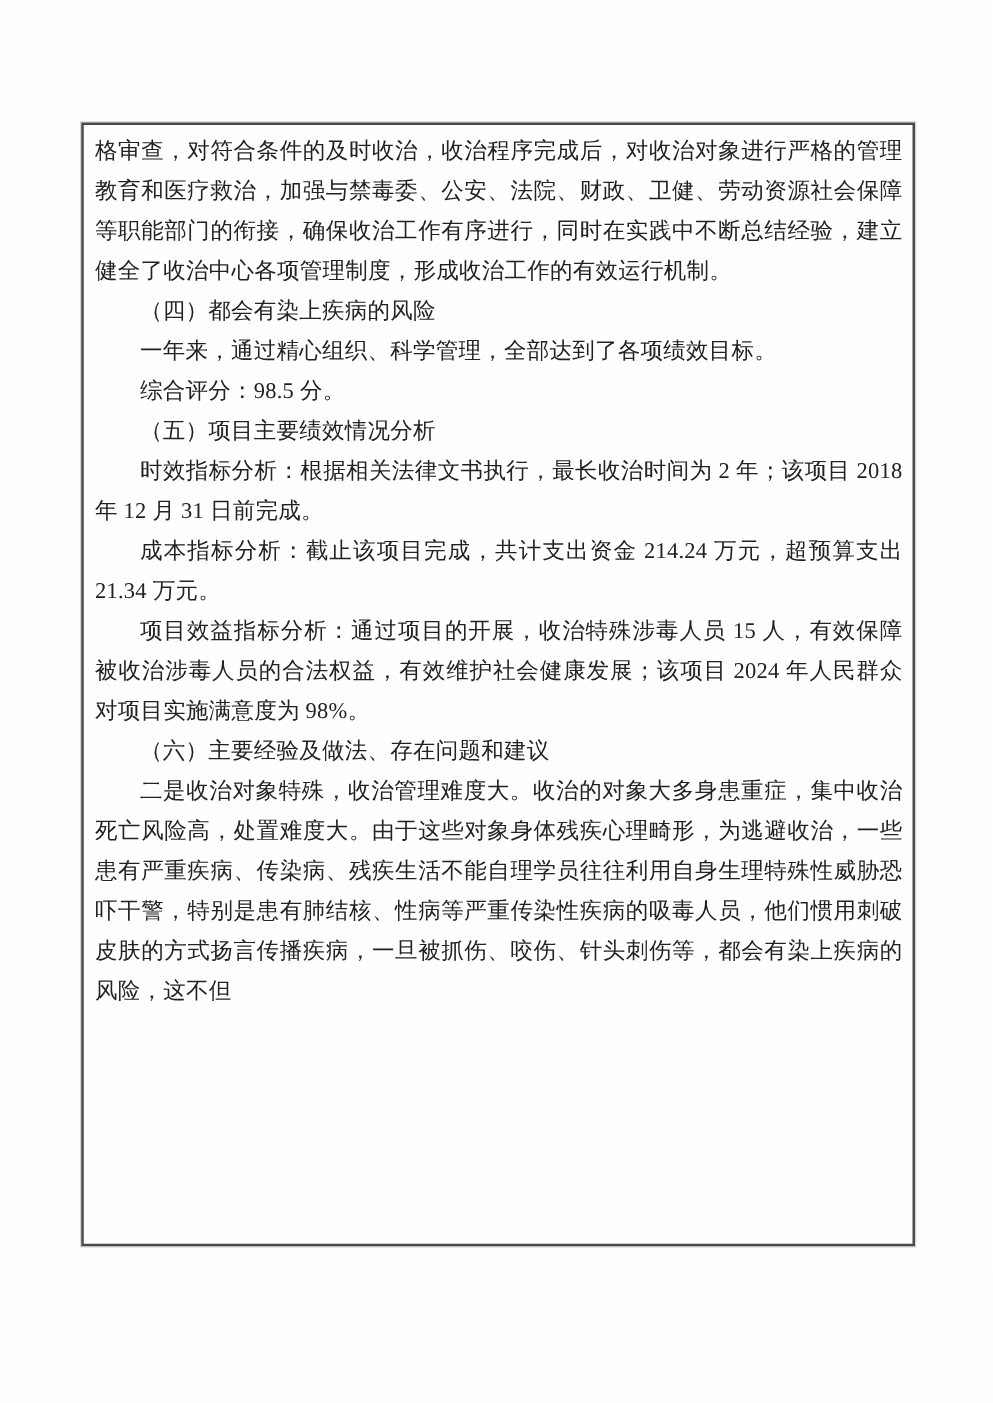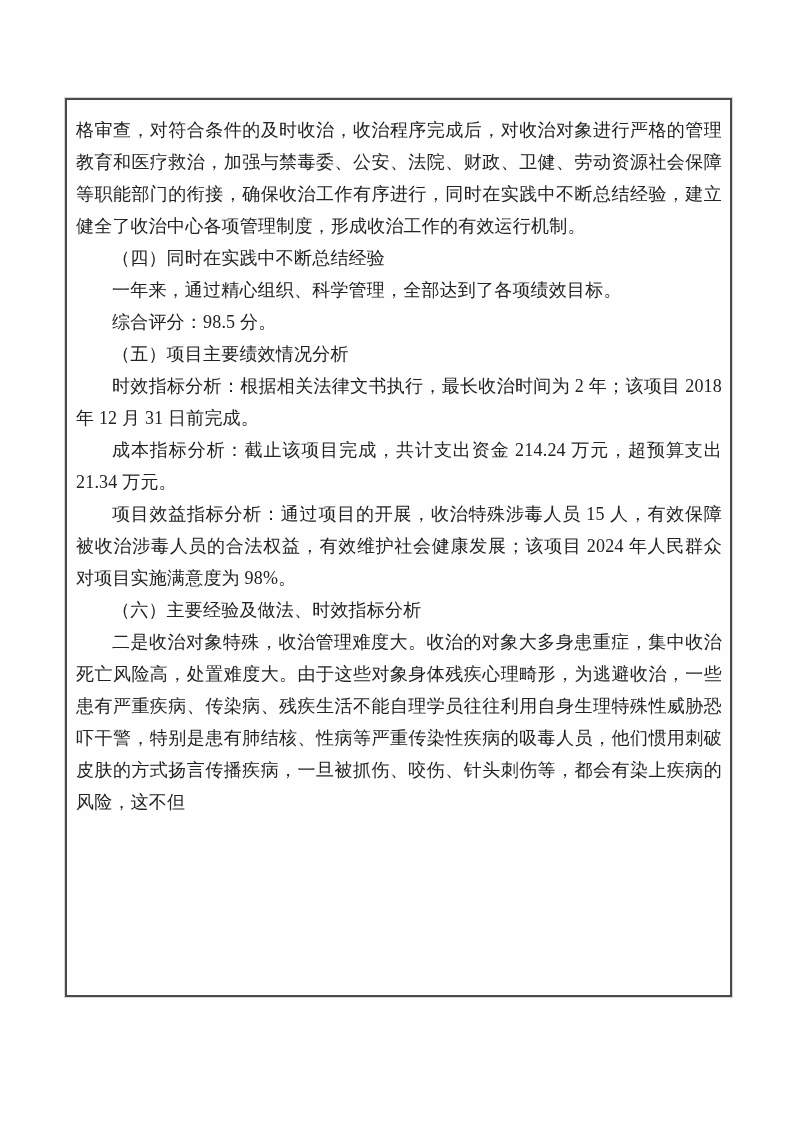--- a/index.html
+++ b/index.html
@@ -16,21 +16,21 @@
   }
   .report-frame {
     position: absolute;
     left: 65px;
     top: 98px;
     width: 667px;
     height: 899px;
     box-sizing: border-box;
     border: 2px solid #4a4a4a;
     box-shadow: 0 0 0 1px rgba(90,90,90,0.25);
-    padding: 14px 8px 4px 9px;
+    padding: 4px 8px 4px 9px;
     background: #fefefe;
     overflow: hidden;
   }
   .paragraphs p {
     margin: 0;
     font-family: "Liberation Serif", "DejaVu Serif", serif;
     font-size: 18px;
     line-height: 32px;
     letter-spacing: 0.2px;
     color: #222220;
@@ -41,24 +41,24 @@
     text-indent: 2em;
   }
 </style>
 </head>
 <body>
 
 <div class="page">
   <div class="report-frame">
     <div class="paragraphs" id="paragraphs">
         <p class="no-indent">格审查，对符合条件的及时收治，收治程序完成后，对收治对象进行严格的管理教育和医疗救治，加强与禁毒委、公安、法院、财政、卫健、劳动资源社会保障等职能部门的衔接，确保收治工作有序进行，同时在实践中不断总结经验，建立健全了收治中心各项管理制度，形成收治工作的有效运行机制。</p>
-        <p class="indent">（四）同时在实践中不断总结经验</p>
+        <p class="indent">（四）都会有染上疾病的风险</p>
         <p class="indent">一年来，通过精心组织、科学管理，全部达到了各项绩效目标。</p>
         <p class="indent">综合评分：98.5 分。</p>
         <p class="indent">（五）项目主要绩效情况分析</p>
         <p class="indent">时效指标分析：根据相关法律文书执行，最长收治时间为 2 年；该项目 2018 年 12 月 31 日前完成。</p>
         <p class="indent">成本指标分析：截止该项目完成，共计支出资金 214.24 万元，超预算支出 21.34 万元。</p>
         <p class="indent">项目效益指标分析：通过项目的开展，收治特殊涉毒人员 15 人，有效保障被收治涉毒人员的合法权益，有效维护社会健康发展；该项目 2024 年人民群众对项目实施满意度为 98%。</p>
-        <p class="indent">（六）主要经验及做法、时效指标分析</p>
+        <p class="indent">（六）主要经验及做法、存在问题和建议</p>
         <p class="indent">二是收治对象特殊，收治管理难度大。收治的对象大多身患重症，集中收治死亡风险高，处置难度大。由于这些对象身体残疾心理畸形，为逃避收治，一些患有严重疾病、传染病、残疾生活不能自理学员往往利用自身生理特殊性威胁恐吓干警，特别是患有肺结核、性病等严重传染性疾病的吸毒人员，他们惯用刺破皮肤的方式扬言传播疾病，一旦被抓伤、咬伤、针头刺伤等，都会有染上疾病的风险，这不但</p>
       </div>
   </div>
 </div>
 
 </body></html>

